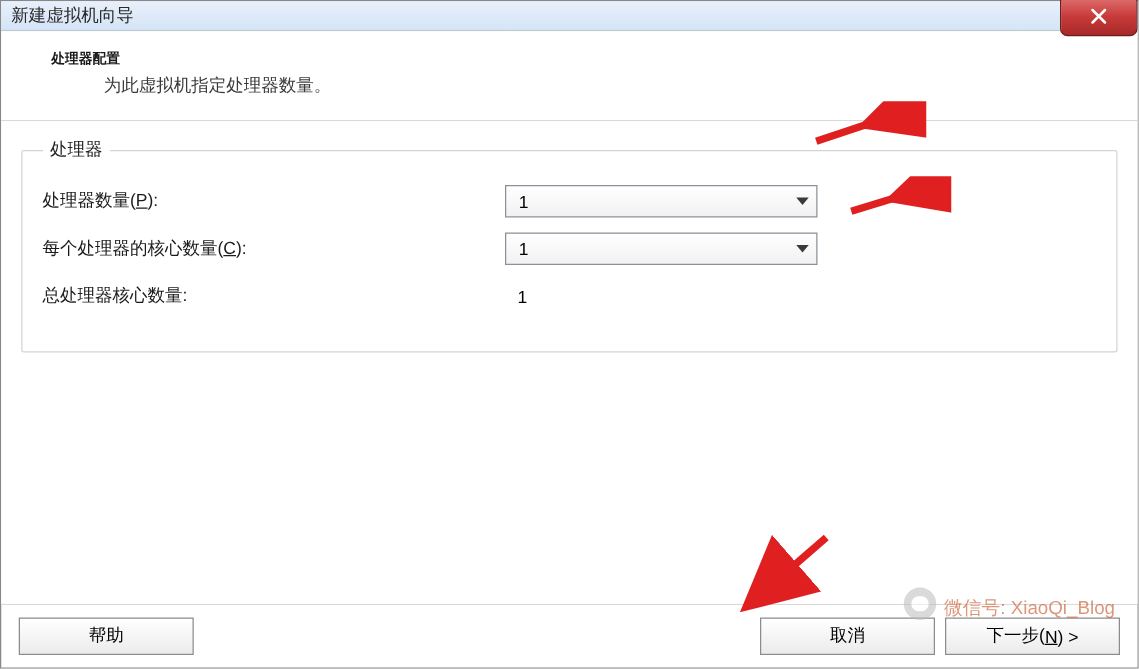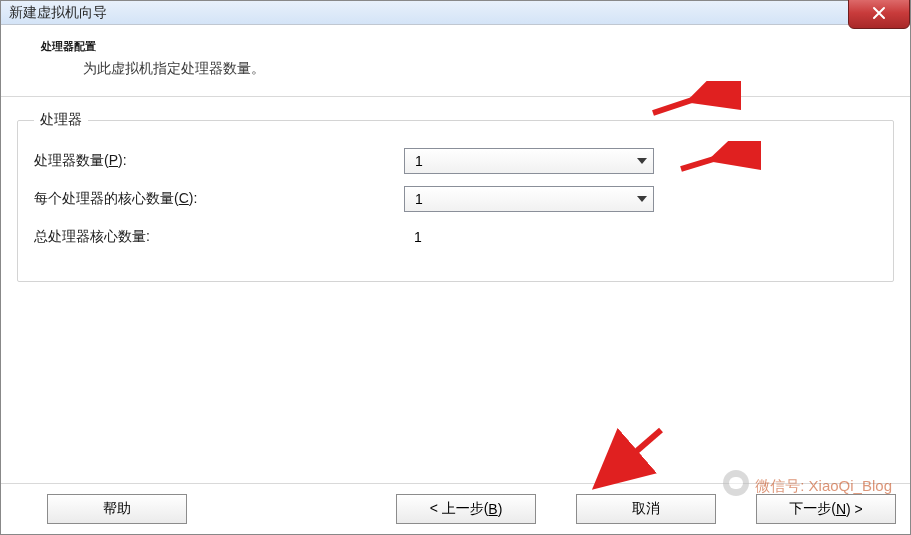--- a/index.html
+++ b/index.html
@@ -122,21 +122,20 @@
       height: 30px;
       min-width: 140px;
       background: linear-gradient(#ffffff, #ebebeb);
       border: 1px solid #8c8c8c;
       font-size: 14px;
       display: flex;
       align-items: center;
       justify-content: center;
       padding: 0 25px;
       cursor: default;
-      margin-left: 32px;
     }
     .btn .ul { text-decoration: underline; }
     .spacer { flex: 1; }
     .arrow-annot {
       position: absolute;
       pointer-events: none;
     }
     .watermark {
       position: absolute;
       right: 18px;
@@ -241,25 +240,20 @@
     <span class="wx-icon"></span>
     <span>微信号: XiaoQi_Blog</span>
   </div>
 
   <div class="footer">
     <div class="btn">
         <span>帮助</span>
       </div>
     <div class="spacer"></div>
     <div class="btn">
-      <span>&lt; 上一步(</span>
-        <span class="ul">B</span>
-        <span>)</span>
-    </div>
-    <div class="btn">
         <span>取消</span>
       </div>
     <div class="btn">
       <span>下一步(</span>
         <span class="ul">N</span>
         <span>) &gt;</span>
     </div>
   </div>
 
 </div>

